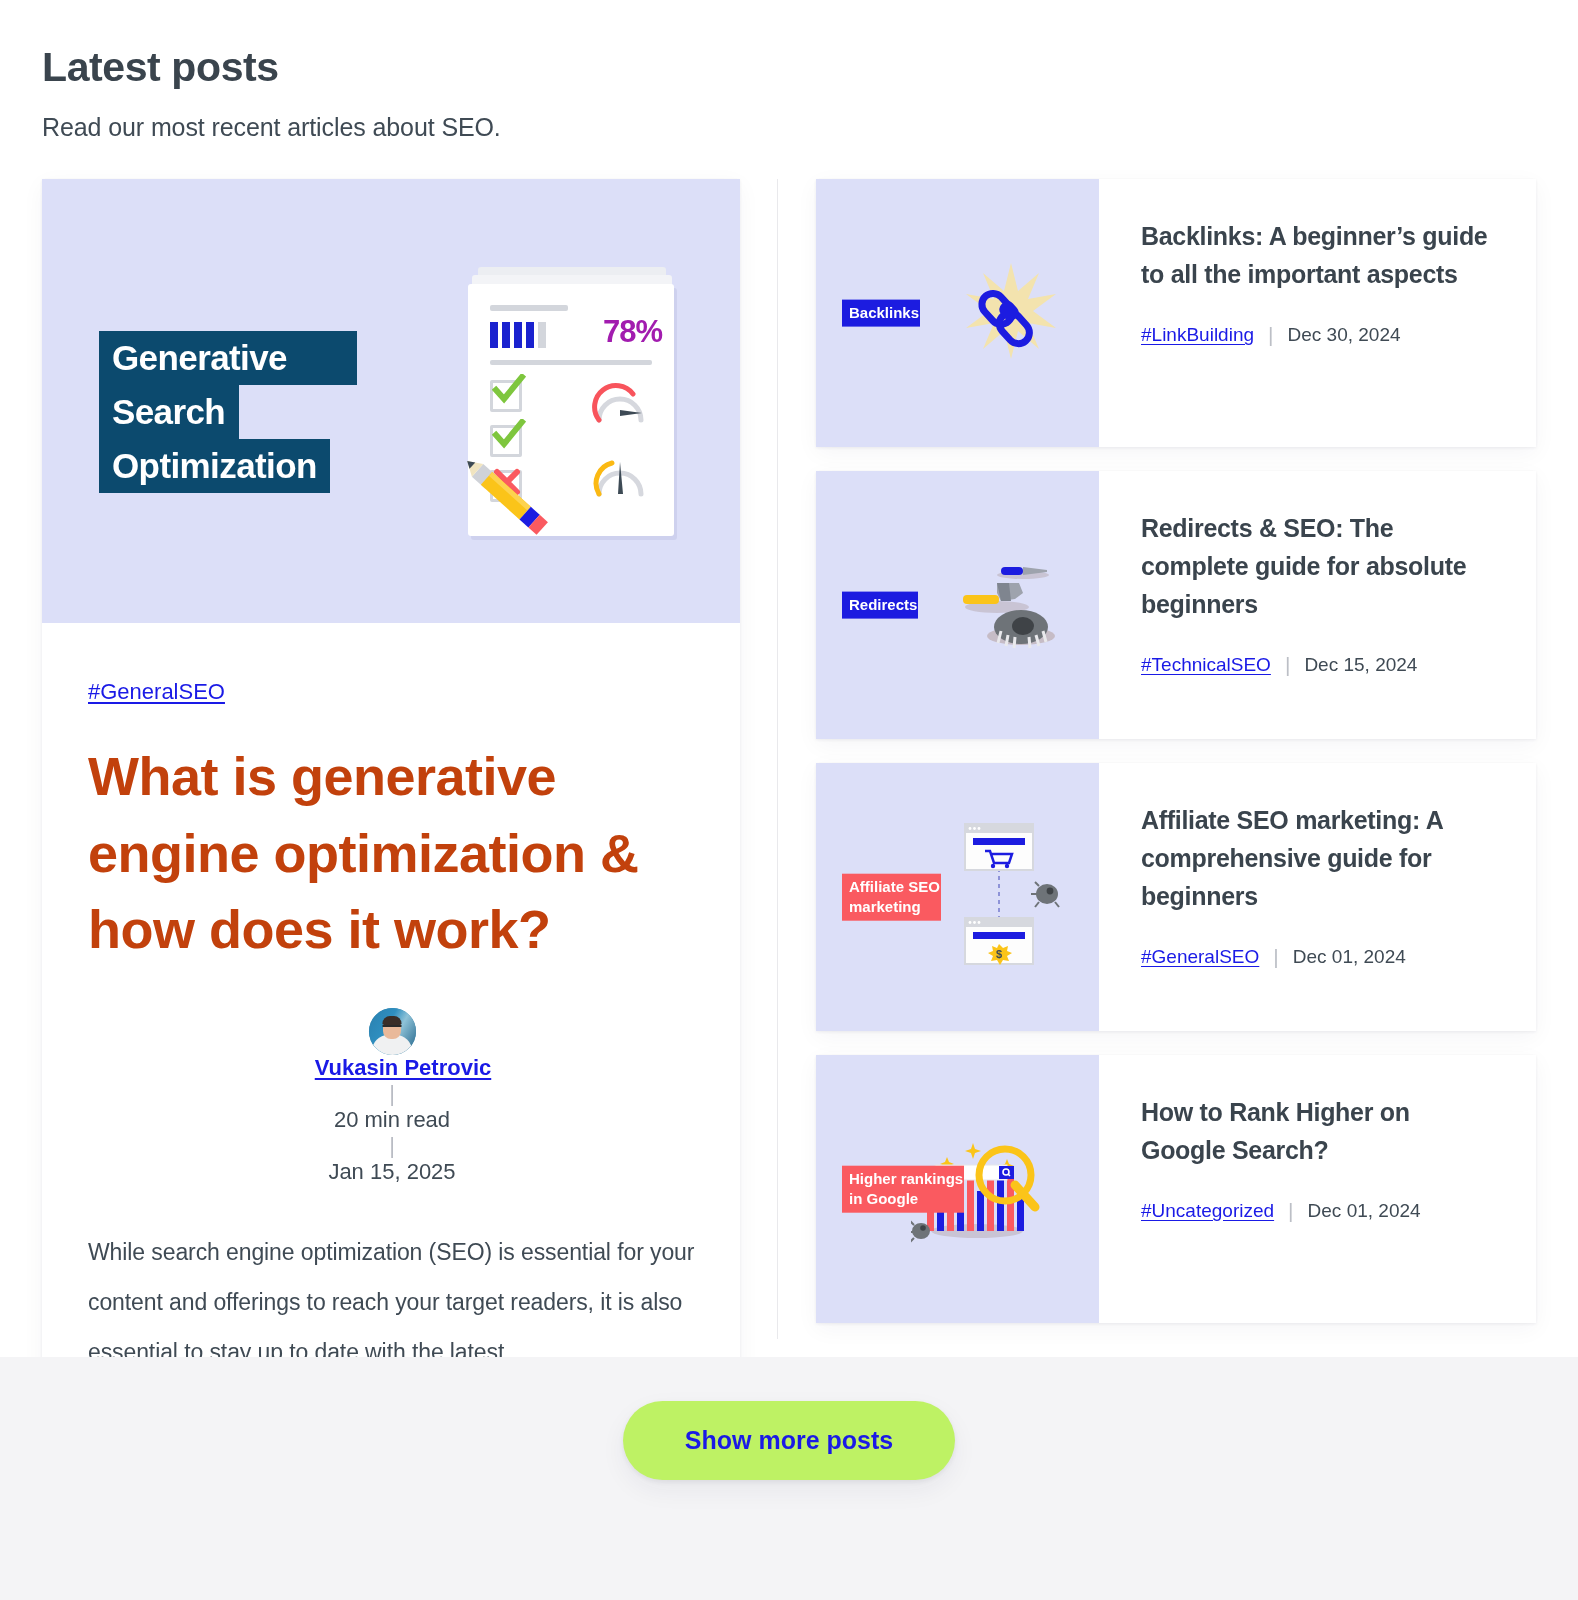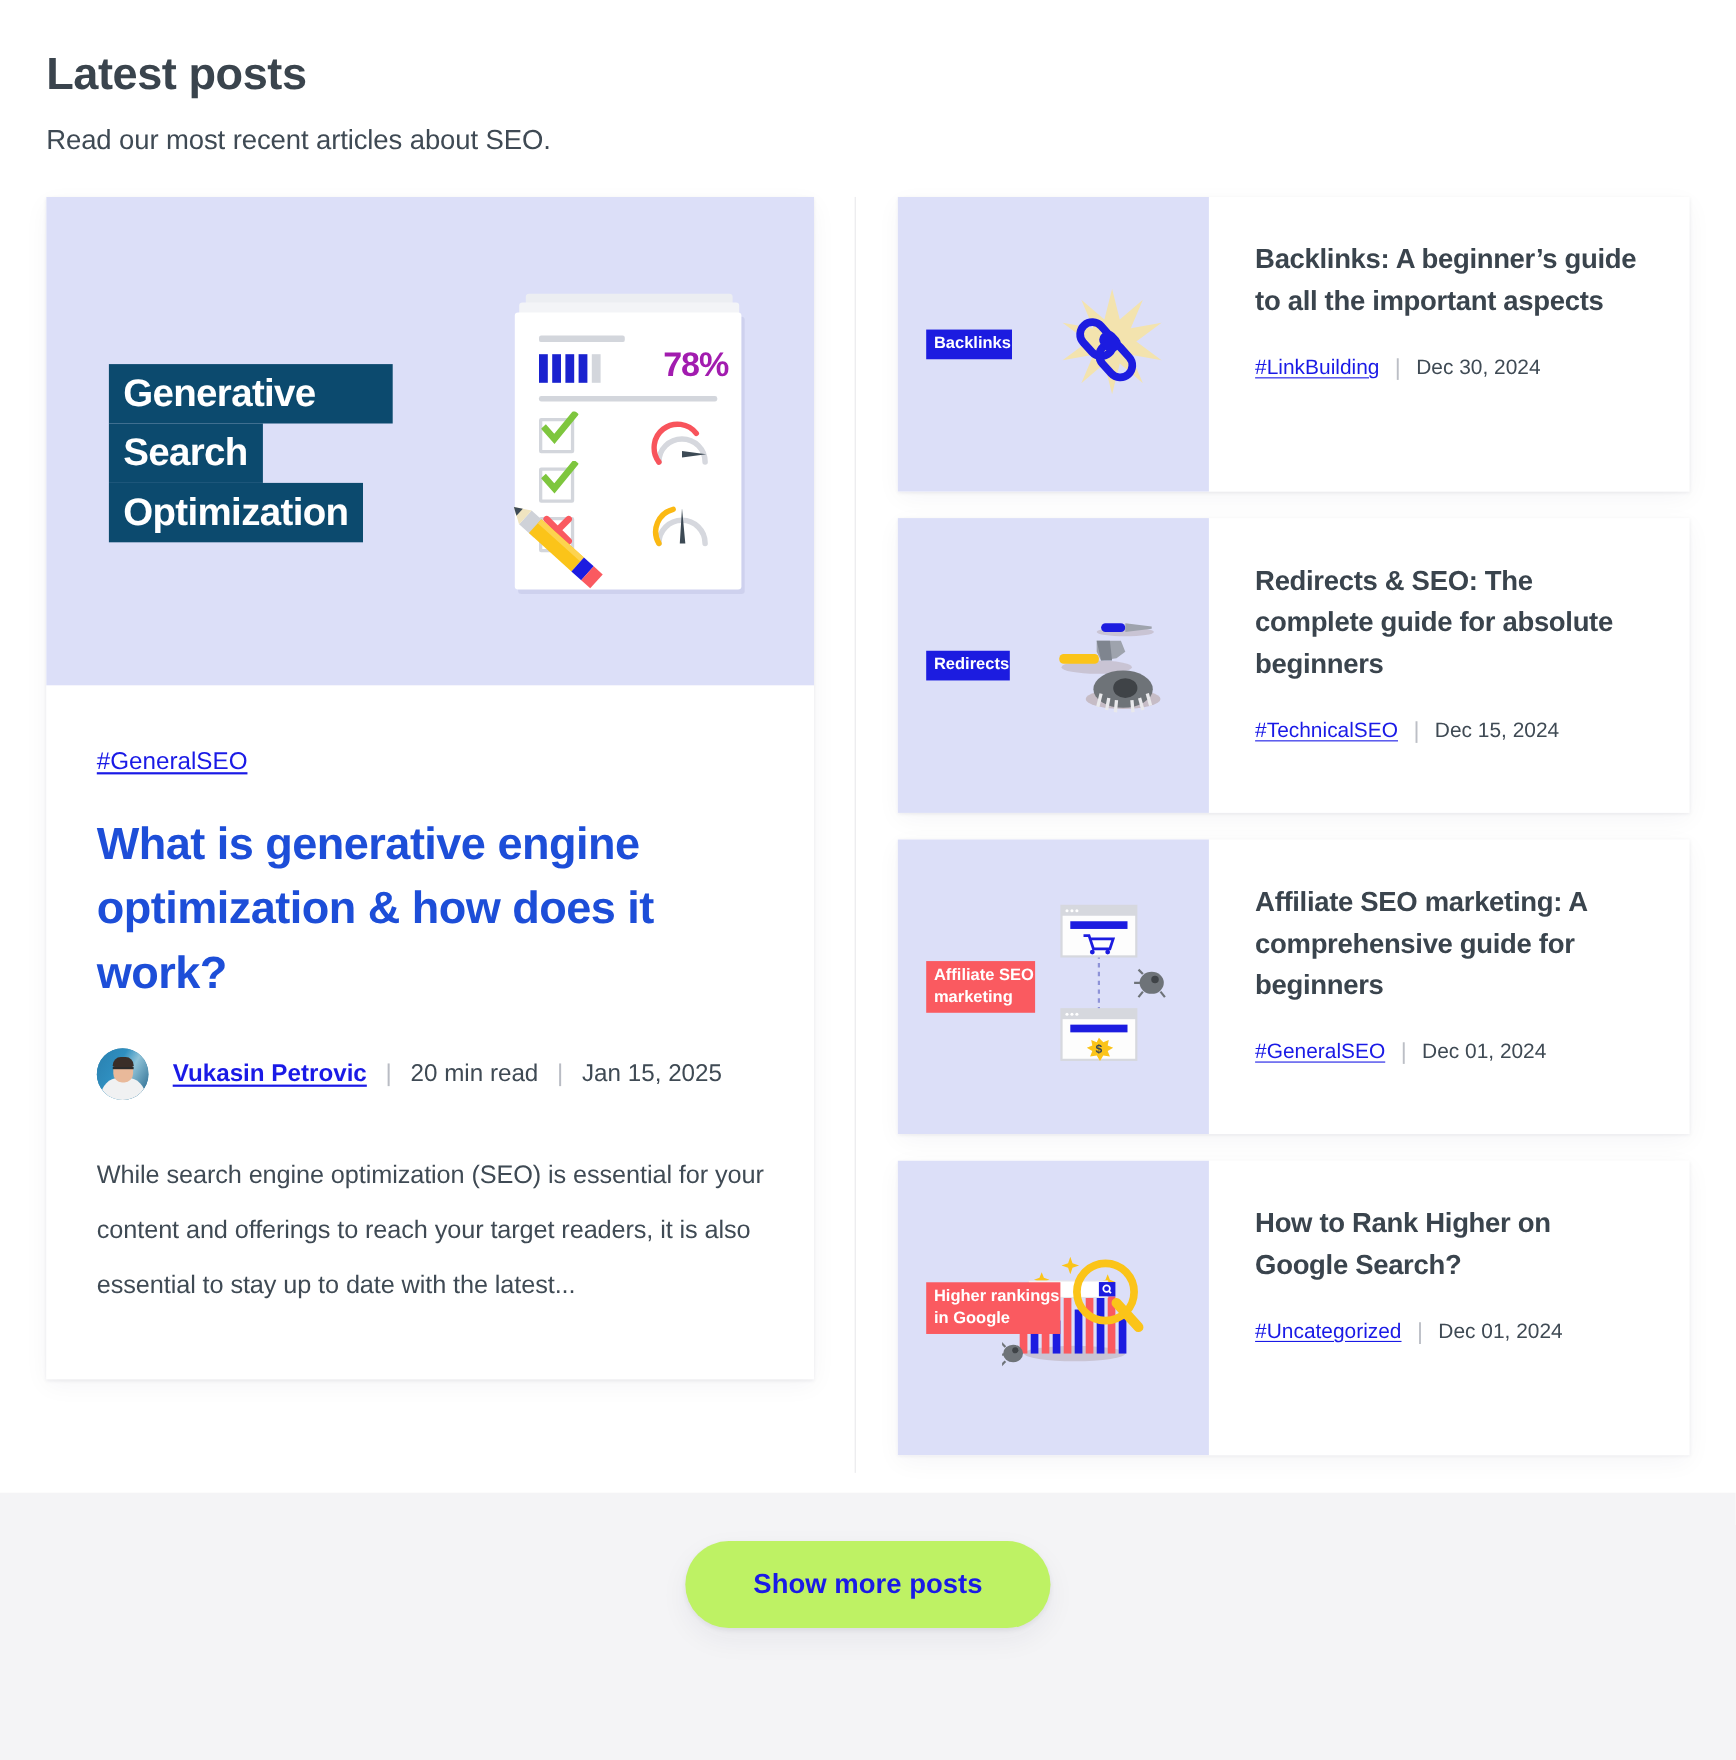--- a/index.html
+++ b/index.html
@@ -146,24 +146,24 @@
   
   .featured-body { padding: 56px 44px 62px 46px; }
   .tag-link {
     display: inline-block;
     font-size: 22px; font-weight: 500;
     color: #1a1ae6; text-decoration: underline;
     text-underline-offset: 3px;
   }
   .featured-title {
     margin-top: 33px;
-    font-size: 41px; font-weight: 700; line-height: 1.42;
-    color: #1d4ed8; letter-spacing: -0.5px;
-  }
-  .meta-row { display: flex; align-items: center; margin-top: 40px; }
+    font-size: 54px; font-weight: 700; line-height: 1.42;
+    color: #c2410c; letter-spacing: -0.5px;
+  }
+  .meta-row { display: flex; align-items: center; margin-top: 40px; flex-direction: column; }
   .avatar {
     width: 47px; height: 47px; border-radius: 50%;
     overflow: hidden; flex: 0 0 47px;
     background: #2d7fa8; position: relative;
   }
   .avatar .av-bgL { position: absolute; inset: 0; background:
       linear-gradient(120deg, #2a7fae 0%, #2f8fc0 38%, #8fc3d8 58%, #1d5f86 100%); }
   .avatar .av-body {
     position: absolute; left: 50%; transform: translateX(-50%);
     bottom: -6px; width: 40px; height: 26px;

